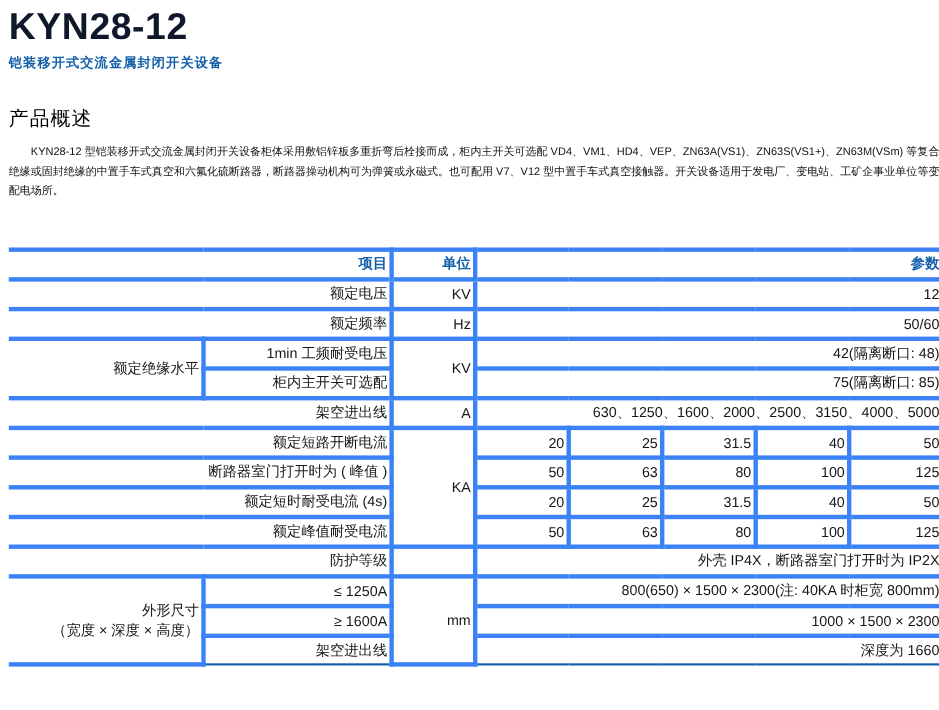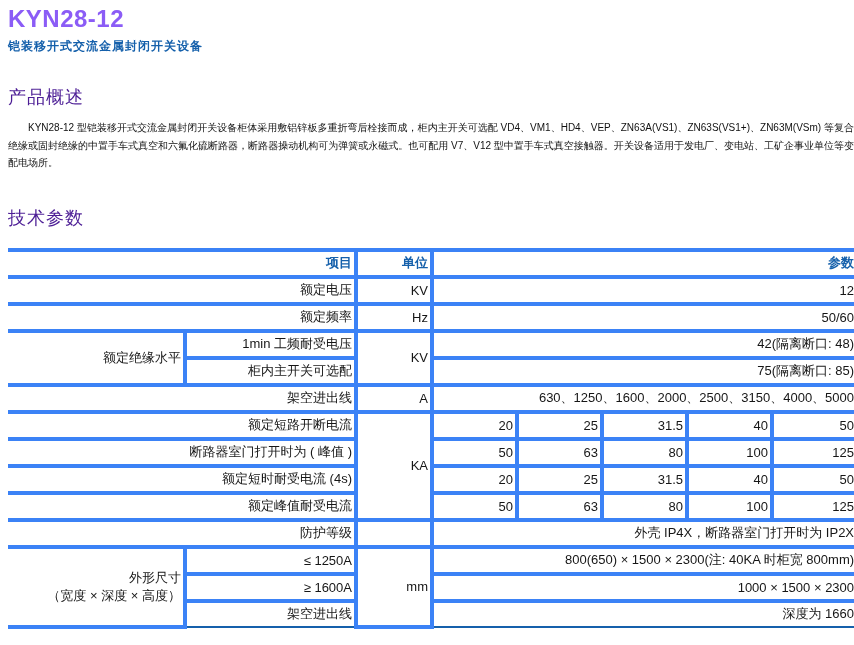--- a/index.html
+++ b/index.html
@@ -6,31 +6,31 @@
   body{
     width:854px;height:645px;overflow:hidden;
     font-family:"Liberation Sans","DejaVu Sans",sans-serif;
     color:#1a1a1a;
     -webkit-font-smoothing:antialiased;
   }
   .page{padding:4px 6px 0 8px;}
 
   
   .model-title{
-    color:#8b5cf6;font-size:24px;font-weight:bold;
+    color:#0f172a;font-size:34px;font-weight:bold;
     line-height:1.1;margin:2px 0 6px 0;letter-spacing:0.5px;
   }
   .model-subtitle{
     color:#1560ab;font-size:12px;font-weight:bold;
     margin:0 0 30px 0;letter-spacing:1px;
   }
 
   
   .section-heading{
-    font-size:18px;font-weight:normal;color:#4c1d95;
+    font-size:18px;font-weight:normal;color:#000000;
     margin:0 0 10px 0;letter-spacing:1px;
   }
   .overview-paragraph{
     font-size:10px;line-height:1.75;margin:0 0 0 0;
     text-indent:2em;color:#111;
     width:846px;
     text-align:justify;
   }
   .gap-after-overview{height:34px;}
   .gap-after-heading{height:8px;}
@@ -66,21 +66,20 @@
 <div class="page">
 
   <h1 class="model-title">KYN28-12</h1>
   <h2 class="model-subtitle">铠装移开式交流金属封闭开关设备</h2>
 
   <h3 class="section-heading">产品概述</h3>
   <p class="overview-paragraph">KYN28-12 型铠装移开式交流金属封闭开关设备柜体采用敷铝锌板多重折弯后栓接而成，柜内主开关可选配 VD4、VM1、HD4、VEP、ZN63A(VS1)、ZN63S(VS1+)、ZN63M(VSm) 等复合绝缘或固封绝缘的中置手车式真空和六氟化硫断路器，断路器操动机构可为弹簧或永磁式。也可配用 V7、V12 型中置手车式真空接触器。开关设备适用于发电厂、变电站、工矿企事业单位等变配电场所。</p>
 
   <div class="gap-after-overview"></div>
 
-  <h3 class="section-heading">技术参数</h3>
   <div class="gap-after-heading"></div>
 
   <table class="spec">
     <colgroup>
       <col style="width:177px">
         <col style="width:171px">
         <col style="width:76px">
       <col style="width:85px">
         <col style="width:85px">
         <col style="width:85px">

